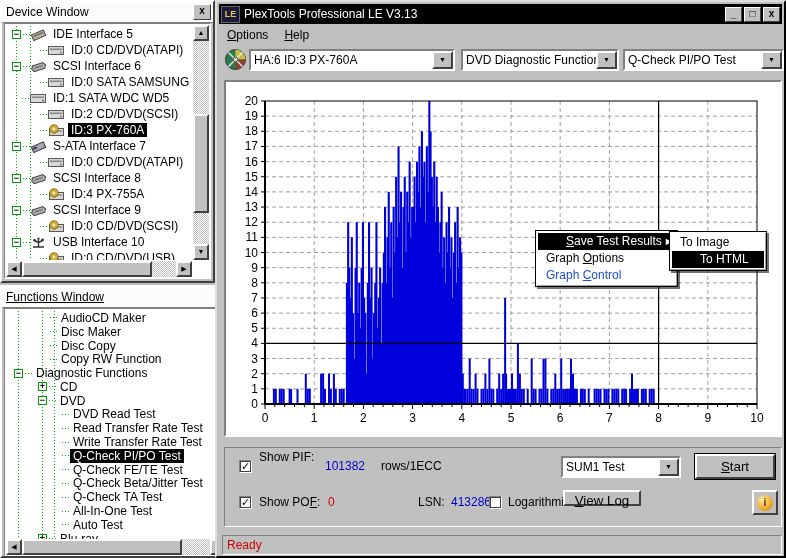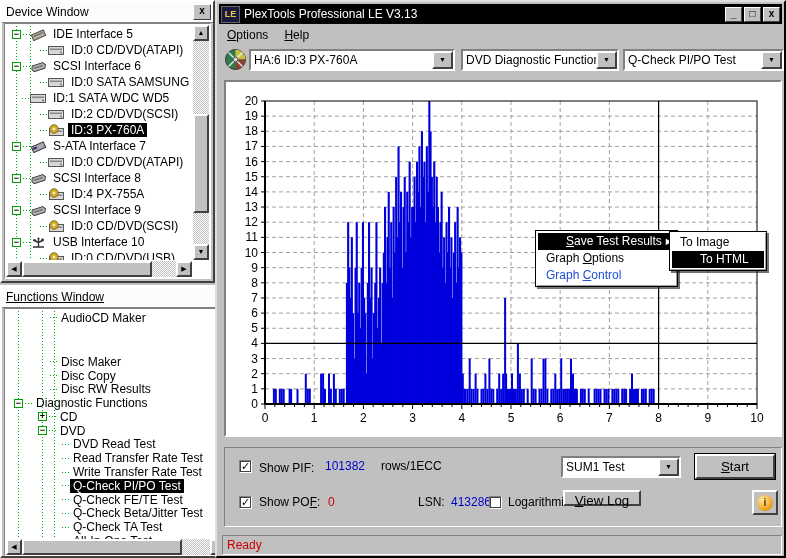--- a/index.html
+++ b/index.html
@@ -319,31 +319,31 @@
   </div>
   <div class="tree-box sunken1" style="left:2px;top:21px;right:2px;bottom:0;">
     <div id="functions-tree-rows" style="position:absolute;left:1px;top:2px;right:18px;bottom:16px;overflow:hidden;">
         <span class="guide" style="left: 12px;"></span>
         <span class="guide" style="left: 36px;"></span>
         <span class="guide" style="left: 48px;"></span>
         <div class="trow" style="height: 13.8px; padding-left: 44px;">
           <span class="tconn"></span>
           <span class="tlabel">AudioCD Maker</span>
         </div>
-        <div class="trow" style="height: 13.8px; padding-left: 44px; margin-top: 30px;">
+        <div class="trow" style="height: 13.8px; padding-left: 44px;">
           <span class="tconn"></span>
           <span class="tlabel">Disc Maker</span>
         </div>
         <div class="trow" style="height: 13.8px; padding-left: 44px;">
           <span class="tconn"></span>
           <span class="tlabel">Disc Copy</span>
         </div>
         <div class="trow" style="height: 13.8px; padding-left: 44px;">
           <span class="tconn"></span>
-          <span class="tlabel">Disc RW Results</span>
+          <span class="tlabel">Copy RW Function</span>
         </div>
         <div class="trow" style="height: 13.8px; padding-left: 8px;">
           <span class="expander">−</span>
           <span class="tconn"></span>
           <span class="tlabel">Diagnostic Functions</span>
         </div>
         <div class="trow" style="height: 13.8px; padding-left: 32px;">
           <span class="expander">+</span>
           <span class="tconn"></span>
           <span class="tlabel">CD</span>
@@ -794,21 +794,21 @@
       <div class="ctx-item"><span>Graph <u>O</u>ptions</span></div>
       <div class="ctx-item dis"><span>Graph <u>C</u>ontrol</span></div>
     </div>
   <div class="ctx" id="context-submenu" style="left:452px;top:229px;width:92px;">
       <div class="ctx-item"><span>To Image</span></div>
       <div class="ctx-item hl"><span>To HTML</span></div>
     </div>
 
   <div id="controls-panel">
     <span class="cb checked" id="pif-checkbox" style="left:14px;top:12px;"><span class="mark">✓</span></span>
-    <span class="lbl" style="left:34px;top:13px;">Show PIF:</span>
+    <span class="lbl" style="left:34px;top:2px;">Show PIF:</span>
     <span class="lbl val-blue" style="left:100px;top:11px;">101382</span>
     <span class="lbl" style="left:156px;top:11px;">rows/1ECC</span>
 
     <div class="combo" style="left:336px;top:8px;width:120px;">
       <span class="cval">SUM1 Test</span>
       <span class="carrow">▼</span>
     </div>
     <button class="btn" style="left:470px;top:6px;width:80px;height:25px;outline:1px solid #000;"><u>S</u>tart</button>
 
     <span class="cb checked" id="pof-checkbox" style="left:14px;top:48px;"><span class="mark">✓</span></span>

